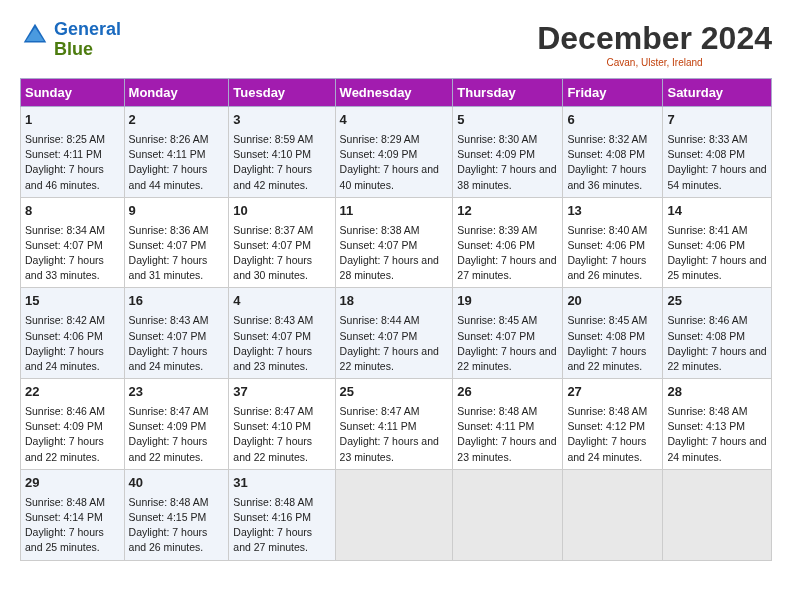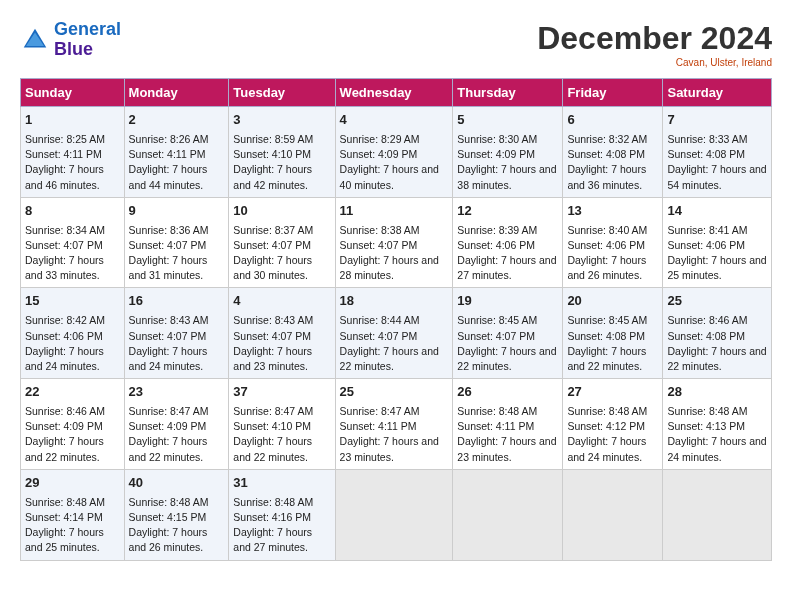--- a/index.html
+++ b/index.html
@@ -11,55 +11,55 @@
       padding: 20px;
     }
     .header {
       display: flex;
       justify-content: space-between;
       align-items: flex-start;
       margin-bottom: 10px;
     }
     .logo {
       display: flex;
-      align-items: center;
+      align-items: flex-start;
       gap: 4px;
     }
     .logo-text {
       font-size: 18px;
       font-weight: bold;
       color: #333;
       line-height: 1.1;
     }
     .logo-text span {
       color: #1a6abf;
     }
     .logo-icon {
       width: 30px;
       height: 30px;
     }
     .title-block {
-      text-align: right;
+      text-align: center;
     }
     .main-title {
       font-size: 32px;
       font-weight: bold;
       color: #333;
     }
     .subtitle {
       font-size: 10px;
       color: #c2410c;
     }
     table {
       width: 100%;
       border-collapse: collapse;
       font-size: 11px;
     }
     thead tr {
-      background-color: #be185d;
+      background-color: #a21caf;
       color: #fff;
     }
     thead th {
       padding: 6px 4px;
       text-align: left;
       font-size: 13px;
       font-weight: bold;
       border: 1px solid #aac;
     }
     tbody tr {
@@ -92,21 +92,21 @@
 <body>
 
 <div class="header">
   <div class="logo">
     <svg class="logo-icon" viewBox="0 0 40 40" xmlns="http://www.w3.org/2000/svg">
       <polygon points="20,5 35,30 5,30" fill="#1a6abf"></polygon>
       <polygon points="20,10 32,28 8,28" fill="#4a9adf"></polygon>
     </svg>
     <div class="logo-text">
       <span>General</span><br>
-      <span style="color:#4c1d95;margin-top:12px;">Blue</span>
+      <span style="color:#4d7c0f;margin-top:12px;">Blue</span>
     </div>
   </div>
   <div class="title-block">
     <div class="main-title">December 2024</div>
     <div class="subtitle">Cavan, Ulster, Ireland</div>
   </div>
 </div>
 
 <table>
   <thead>

